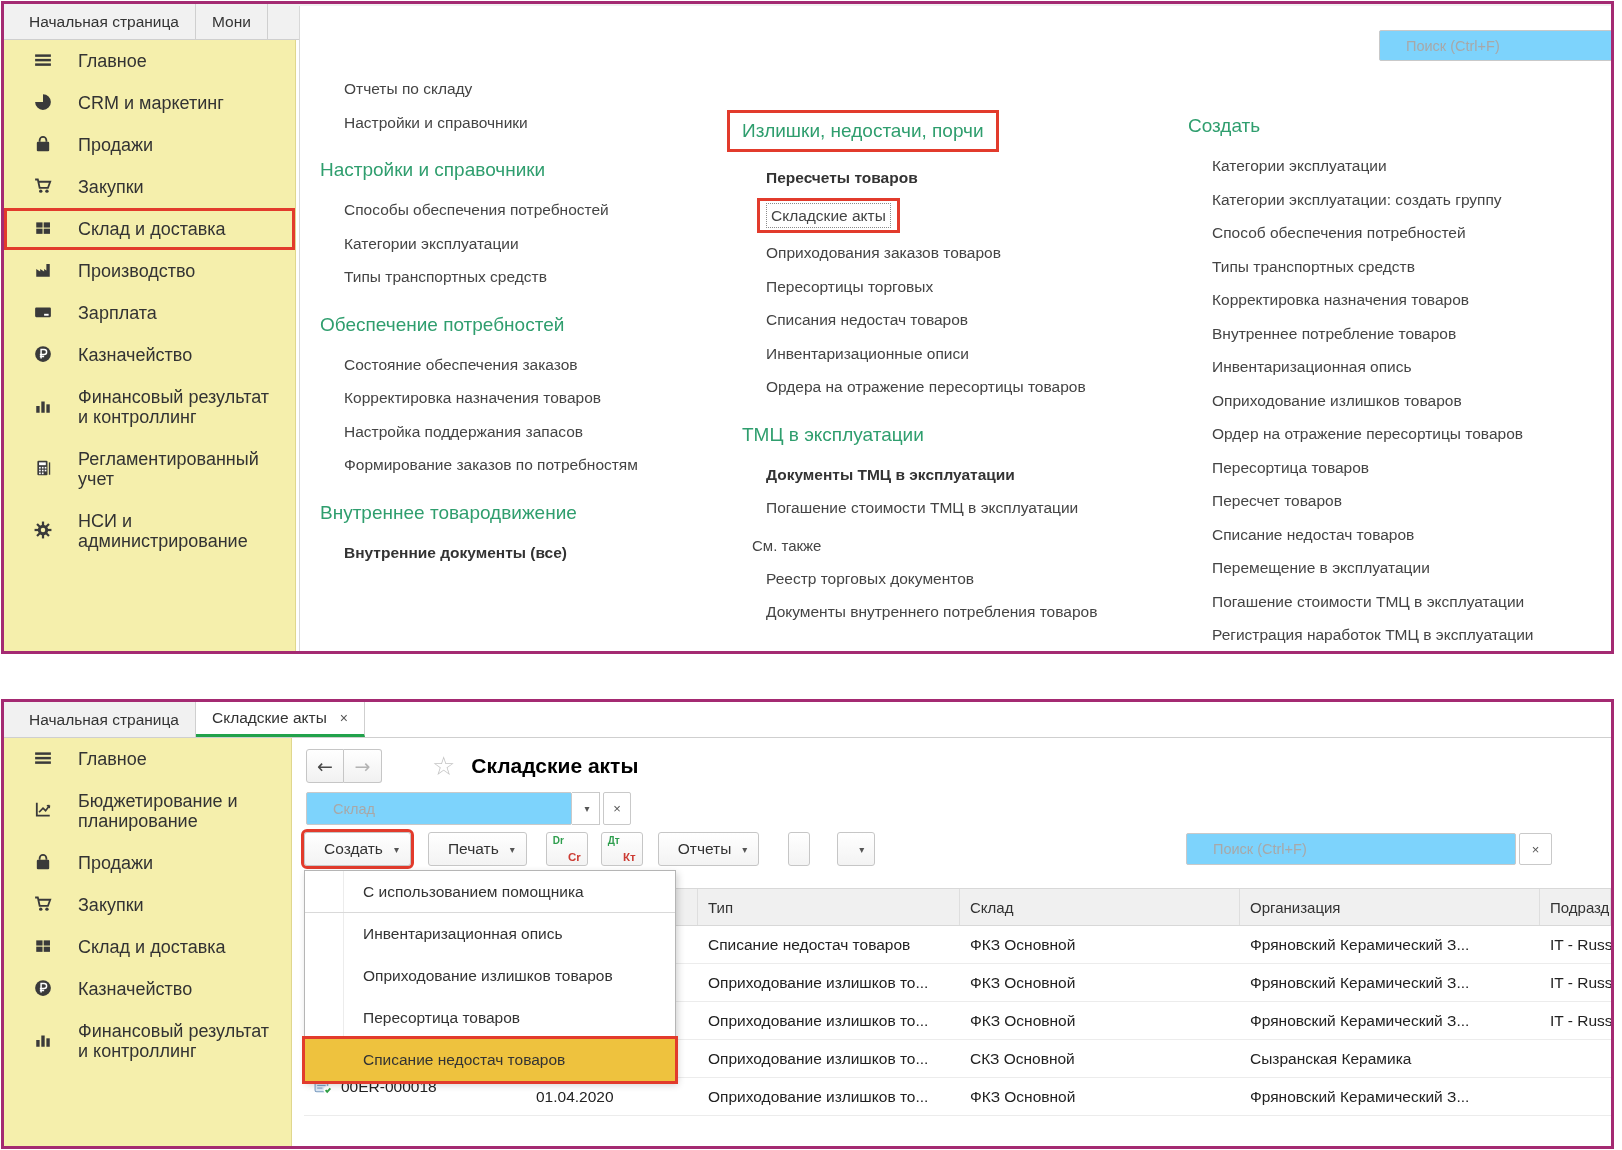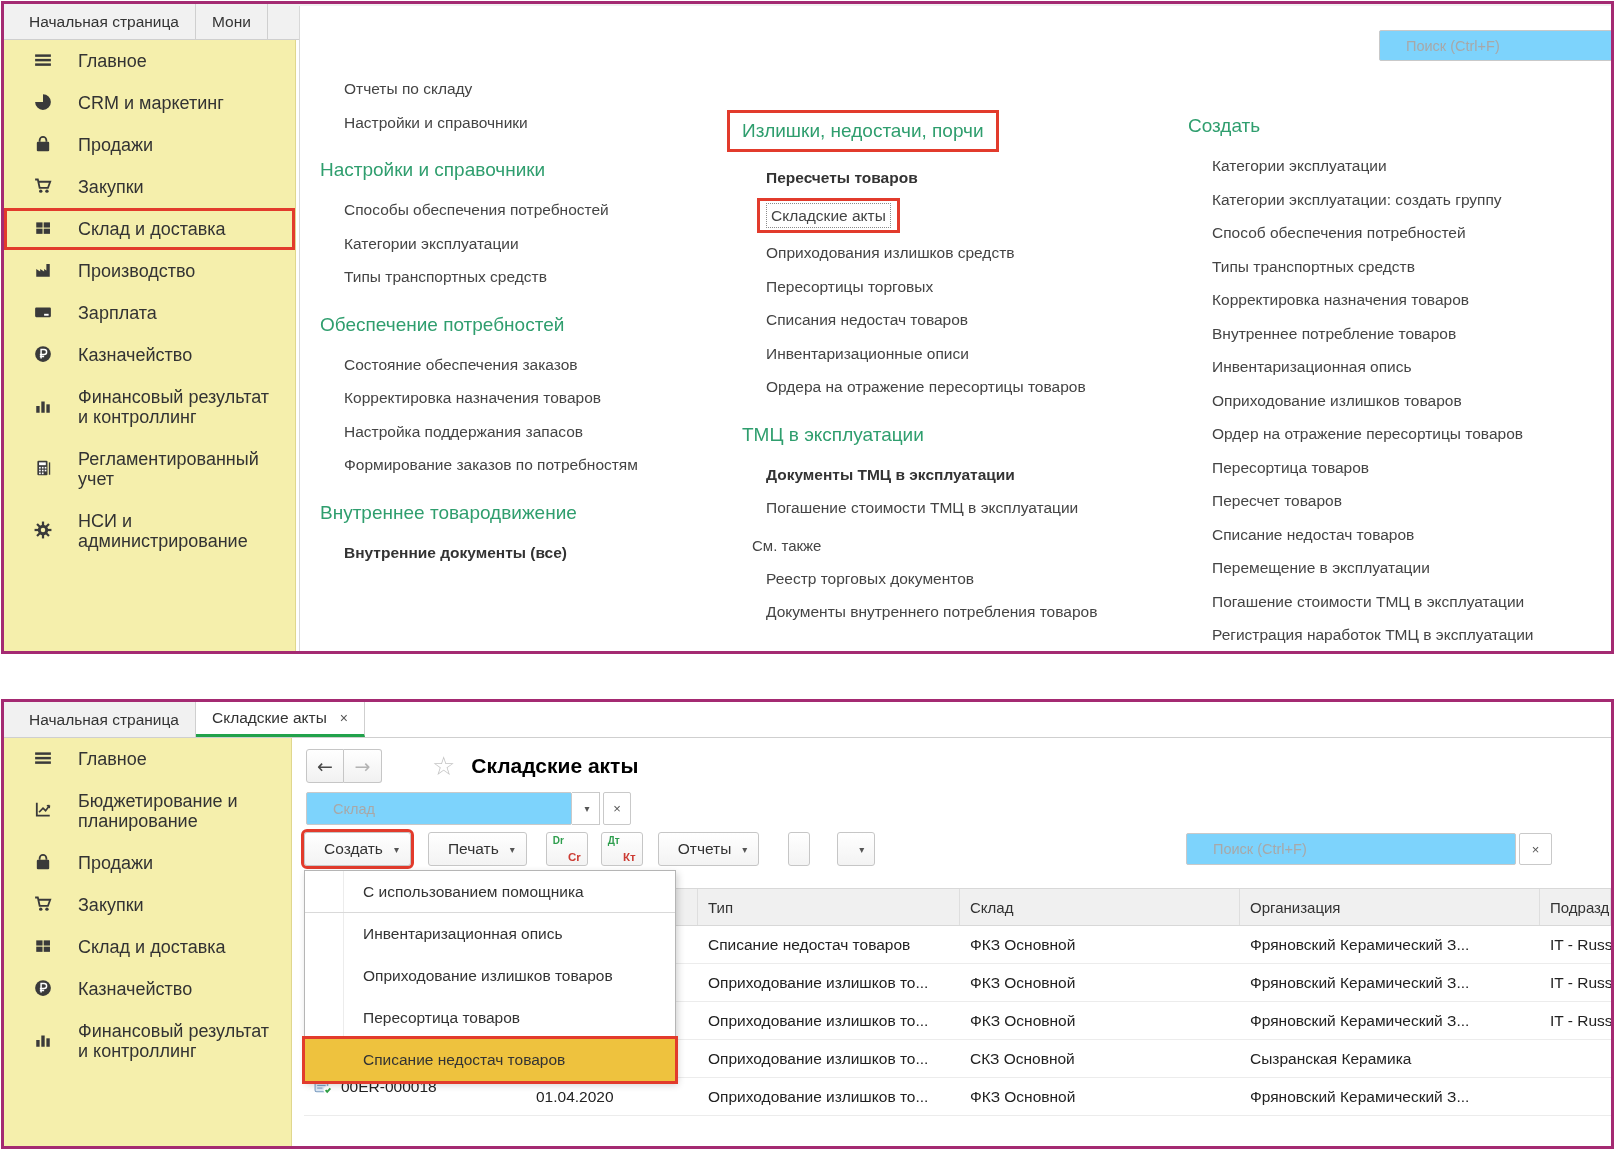--- a/index.html
+++ b/index.html
@@ -292,21 +292,21 @@
         <div class="mi mi-header boxed">
           <span class="t">Излишки, недостачи, порчи</span>
         </div>
         <div class="mi mi-bold">
           <span class="t">Пересчеты товаров</span>
         </div>
         <div class="mi mi-link boxed focused">
           <span class="t">Складские акты</span>
         </div>
         <div class="mi mi-link">
-          <span class="t">Оприходования излишков средств</span>
+          <span class="t">Оприходования заказов товаров</span>
         </div>
         <div class="mi mi-link">
           <span class="t">Пересортицы торговых</span>
         </div>
         <div class="mi mi-link">
           <span class="t">Списания недостач товаров</span>
         </div>
         <div class="mi mi-link">
           <span class="t">Инвентаризационные описи</span>
         </div>

